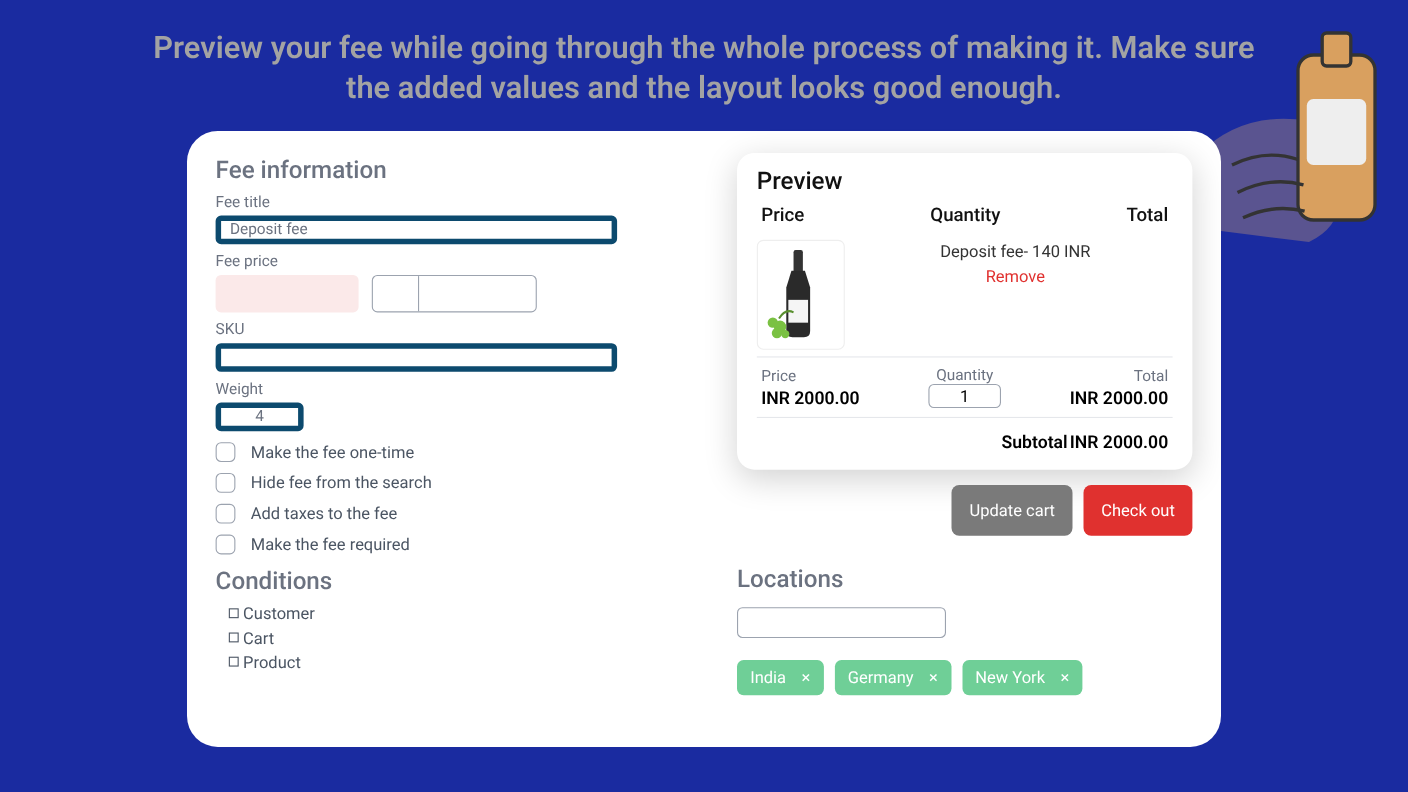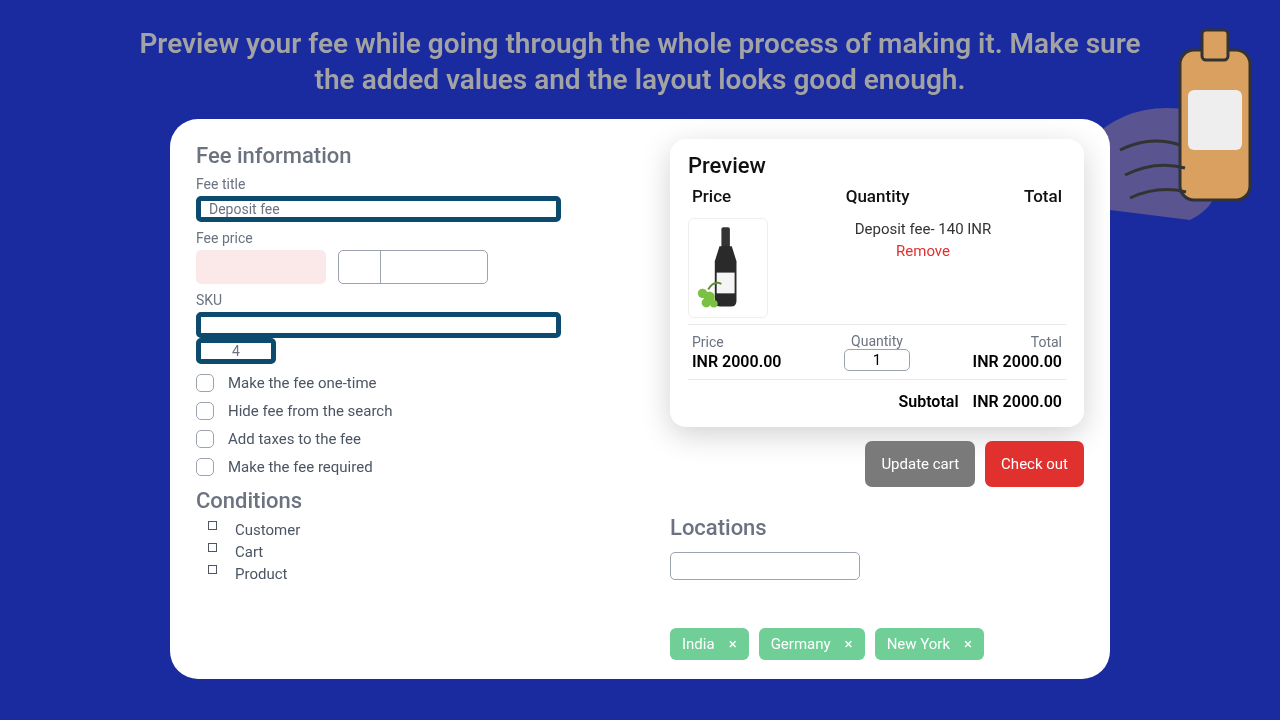--- a/index.html
+++ b/index.html
@@ -14,45 +14,45 @@
   .field { border: 5px solid #0c4a6e; border-radius: 5px; padding: 4px 8px; width: 365px; font-size: 14px; color: #6b7280; height: 26px; }
   .field.tiny { width: 80px; text-align: center; }
   .price-row { display: flex; gap: 12px; align-items: center; }
   .price-pink { width: 130px; height: 34px; background: #fbe9e9; border-radius: 5px; }
   .split { width: 150px; height: 34px; border: 1px solid #9ca3af; border-radius: 5px; display: flex; }
   .split div:first-child { width: 42px; border-right: 1px solid #9ca3af; }
   .check-row { display: flex; align-items: center; gap: 14px; margin-top: 10px; color: #4b5563; font-size: 15px; }
   .check-row .box { width: 18px; height: 18px; border: 1.5px solid #9ca3af; border-radius: 5px; flex-shrink: 0; }
   .divider { height: 12px; }
   .cond-list { margin-top: 6px; }
-  .cond-item { display: flex; gap: 18px; color: #4b5563; font-size: 15px; padding: 2px 0 2px 12px; }
+  .cond-item { display: flex; gap: 4px; color: #4b5563; font-size: 15px; padding: 2px 0 2px 12px; align-items: center; }
   .cond-item .sq { width: 9px; height: 9px; border: 1px solid #4b5563; }
   .preview-card { background: #fff; border-radius: 16px; box-shadow: 0 8px 30px rgba(0,0,0,.18); padding: 14px 18px 14px; margin-top: -4px; }
   .preview-card h3 { color: #111; font-weight: 500; font-size: 22px; }
   .pv-head { display: flex; justify-content: space-between; font-size: 17px; font-weight: 500; color: #111; padding: 8px 4px 6px; }
   .pv-row1 { display: flex; gap: 12px; padding: 6px 0; border-bottom: 1px solid #e5e7eb; }
   .pimg { width: 80px; height: 100px; border: 1px solid #eee; border-radius: 6px; display:flex; align-items:flex-end; justify-content:center; padding:6px; }
   .pinfo { flex: 1; text-align: center; font-size: 15px; color: #333; }
   .pinfo .green { color: #12a150; margin: 4px 0; }
   .pinfo .red { color: #e0312f; margin-top: 4px; }
   .fee-line { margin: 2px 0; }
   .pv-row2 { display: flex; justify-content: space-between; align-items: flex-end; padding: 8px 4px; border-bottom: 1px solid #e5e7eb; }
   .col3 { text-align: center; }
   .col3 .lbl { color: #6b7280; font-size: 14px; }
   .col3 .val { font-weight: 600; font-size: 16px; margin-top: 2px; }
   .qty-in { width: 66px; border: 1px solid #9ca3af; border-radius: 5px; text-align: center; font-size: 15px; height: 22px; }
-  .sub-row { display: flex; justify-content: flex-end; gap: 14px; padding: 12px 4px 2px; font-weight: 600; font-size: 16px; }
+  .sub-row { display: flex; justify-content: flex-end; gap: 2px; padding: 12px 4px 2px; font-weight: 600; font-size: 16px; }
   .btn-row { display: flex; justify-content: flex-end; gap: 10px; margin-top: 14px; }
   .btn { border-radius: 7px; padding: 14px 16px; font-size: 15px; border: none; cursor: pointer; color: #fff; }
   .btn.gray { background: #7a7a7a; }
   .btn.red { background: #e0312f; }
   .loc { margin-top: 28px; }
   .loc-in { width: 190px; border: 1px solid #9ca3af; border-radius: 5px; height: 28px; margin-top: 6px; }
   .tags { display: flex; gap: 10px; margin-top: 20px; }
-  .tag { background: #6fcf97; color: #fff; padding: 7px 12px; border-radius: 6px; font-size: 15px; display: flex; align-items: center; gap: 14px; margin-top: 28px; }
+  .tag { background: #6fcf97; color: #fff; padding: 7px 12px; border-radius: 6px; font-size: 15px; display: flex; align-items: center; gap: 14px; }
   .tag .x { font-size: 15px; cursor: pointer; }
 </style>
 </head>
 <body>
 
 <svg class="bg-hand" viewBox="0 0 280 240">
   <path d="M60 120 Q 100 80 160 90 L 180 140 Q 200 180 160 200 L 80 190 Q 50 170 60 120 Z" fill="#5a5490"></path>
   <rect x="150" y="30" width="70" height="150" rx="14" fill="#d9a05f" stroke="#333" stroke-width="3"></rect>
   <rect x="158" y="70" width="54" height="60" rx="6" fill="#eee"></rect>
   <rect x="172" y="10" width="26" height="30" rx="4" fill="#d9a05f" stroke="#333" stroke-width="3"></rect>
@@ -74,20 +74,21 @@
       <div class="price-pink"></div>
       <div class="split">
           <div></div>
           <div></div>
         </div>
     </div>
 
     <span class="label">SKU</span>
     <input class="field" value="" style="">
 
+    <span class="label">Weight</span>
     <input class="field tiny" value="4" style="">
 
     <div class="check-row">
         <div class="box"></div>
         <span>Make the fee one-time</span>
       </div>
     <div class="check-row">
         <div class="box"></div>
         <span>Hide fee from the search</span>
       </div>

